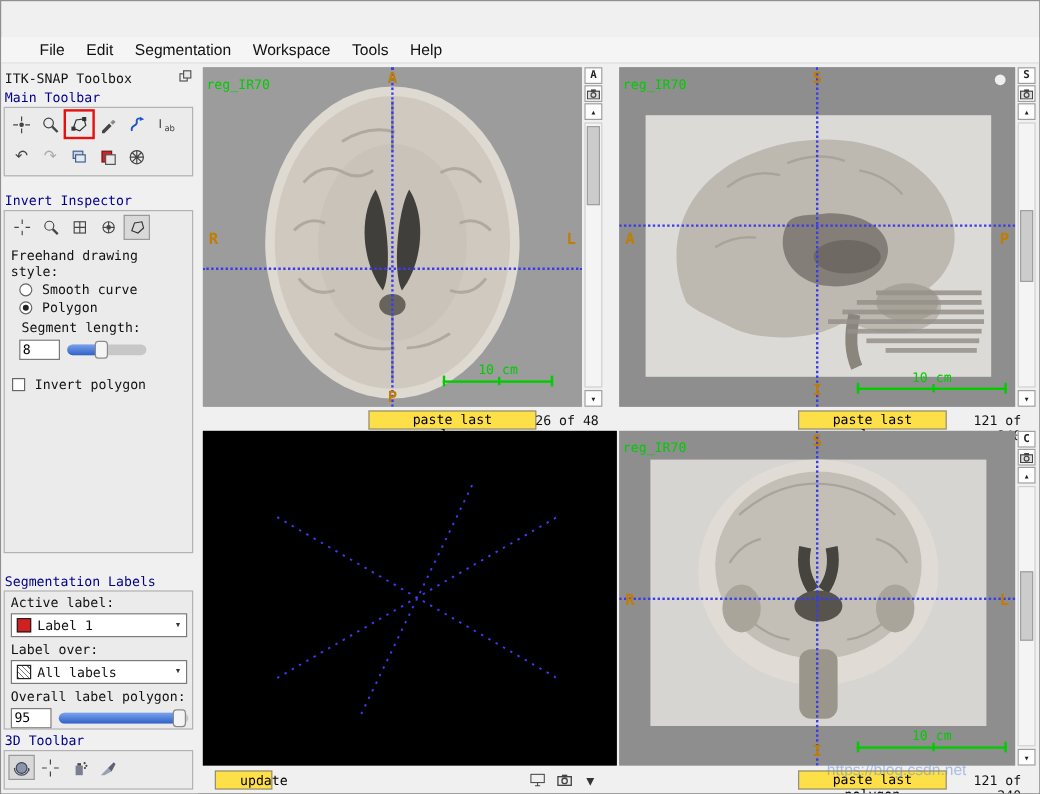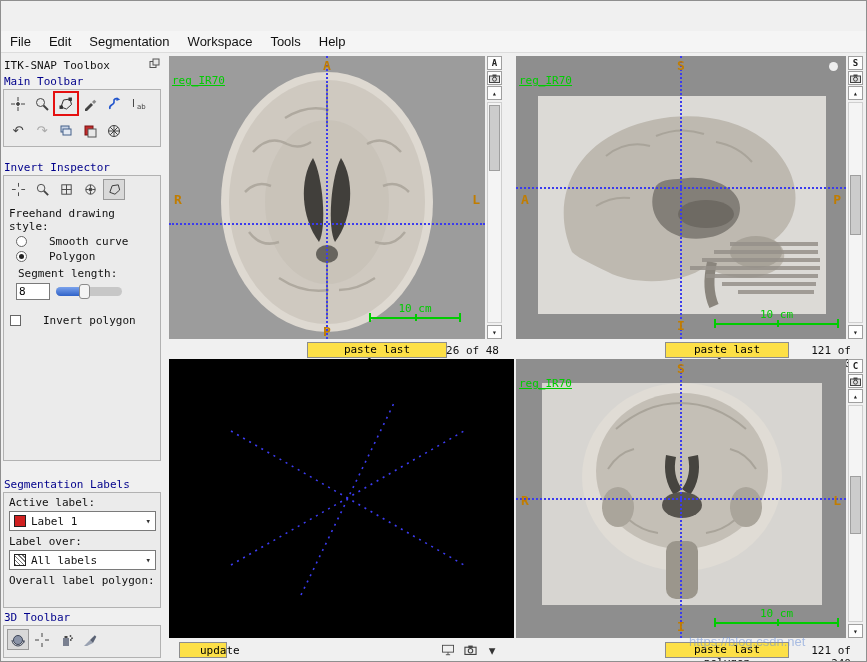--- a/index.html
+++ b/index.html
@@ -12,55 +12,55 @@
   .titlebar .logo{margin:0 6px 0 8px;}
   .titlebar .title{font-family:"Liberation Sans",sans-serif;font-size:12px;color:#222;}
   .wincontrols{margin-left:auto;display:flex;height:30px;}
   .winbtn{width:42px;height:30px;display:flex;align-items:center;justify-content:center;color:#333;font-family:"DejaVu Sans",sans-serif;}
   .minbar{width:10px;height:1px;background:#333;}
   .maxbox{width:9px;height:9px;border:1px solid #333;}
   .closex{font-size:14px;line-height:1;}
 
   
   .menubar{position:absolute;left:0;top:30px;right:0;height:22px;background:#f5f5f5;display:flex;align-items:center;
-           font-family:"Liberation Sans",sans-serif;font-size:13px;border-bottom:1px solid #dcdcdc;}
+           font-family:"Liberation Sans",sans-serif;font-size:13px;border-bottom:1px solid #dcdcdc;padding-left:23px;}
   .menubar span{padding:2px 9px;}
 
   
   .toolbox{position:absolute;left:0;top:52px;width:164px;height:610px;background:#f0f0f0;}
   .tb-head{position:absolute;top:1px;left:0;right:2px;display:flex;justify-content:space-between;align-items:center;padding:4px 3px;}
   .sec-h{position:absolute;left:3px;color:#00008b;font-weight:normal;}
   .grp{position:absolute;left:2px;right:4px;border:1px solid #b2b2b2;background:#ebebeb;}
   .toolrow{display:flex;gap:2px;padding:3px 3px;}
   .tool{width:22px;height:21px;padding:0;border:1px solid transparent;background:transparent;display:flex;align-items:center;justify-content:center;
         font-family:"DejaVu Sans",sans-serif;font-size:13px;color:#444;}
   .tool.active{background:#d9d9d9;border:1px solid #9a9a9a;}
   .tool.hl{outline:2px solid #e51010;outline-offset:0px;}
   .tool.dim{color:#aaa;}
   .lab{margin:4px 0 2px 5px;}
   .indent{margin-left:14px;}
-  .radio-row{display:flex;align-items:center;gap:22px;margin:2px 0 2px 12px;}
+  .radio-row{display:flex;align-items:center;gap:8px;margin:2px 0 2px 12px;}
   .radio{width:11px;height:11px;border-radius:50%;border:1px solid #666;background:#fff;position:relative;flex:0 0 auto;}
   .radio.checked::after{content:"";position:absolute;left:2px;top:2px;width:5px;height:5px;border-radius:50%;background:#222;}
   .checkbox{width:11px;height:11px;border:1px solid #666;background:#fff;flex:0 0 auto;}
   .ctl-row{display:flex;align-items:center;gap:6px;margin:3px 0 2px 12px;}
   .num{width:34px;height:17px;border:1px solid #7a7a7a;font:11px "DejaVu Sans Mono",monospace;padding:0 2px;}
   .hslider{position:relative;height:9px;border-radius:5px;background:#c7c7c7;}
   .hslider .fill{position:absolute;left:0;top:0;bottom:0;border-radius:5px;background:linear-gradient(#7aa2ec,#2f62c8);}
   .hthumb{position:absolute;top:-3px;width:11px;height:15px;border-radius:3px;background:#f4f4f4;border:1px solid #8a8a8a;}
   .dropdown{display:flex;align-items:center;gap:5px;height:20px;margin:1px 4px 2px 5px;border:1px solid #7a7a7a;background:#fff;padding:0 4px;}
   .dropdown .dd-arrow{margin-left:auto;font-size:9px;color:#333;}
   .swatch{width:12px;height:12px;border:1px solid #222;flex:0 0 auto;}
   .swatch.red{background:#d02020;}
   .swatch.hatch{background:repeating-linear-gradient(45deg,#777 0 1px,#fff 1px 3px);}
 
   
   .panel{position:absolute;overflow:hidden;background:#919191;}
   .panel .art{position:absolute;left:0;top:0;width:100%;height:100%;}
-  .layerlabel{position:absolute;left:3px;top:18px;color:#00cc00;font:11px "DejaVu Sans Mono",monospace;z-index:5;text-decoration:underline;}
+  .layerlabel{position:absolute;left:3px;top:8px;color:#00cc00;font:11px "DejaVu Sans Mono",monospace;z-index:5;}
   .ol{position:absolute;color:#c17d00;font:bold 13px "DejaVu Sans Mono",monospace;z-index:5;}
   .ol.t{left:50%;top:2px;transform:translateX(-50%);}
   .ol.l{left:5px;top:48%;}
   .ol.r{right:5px;top:48%;}
   .ol.b{left:50%;bottom:0px;transform:translateX(-50%);}
   .ch-v{position:absolute;top:0;bottom:0;width:0;border-left:2px dotted #3b3bee;z-index:4;}
   .ch-h{position:absolute;left:0;right:0;height:0;border-top:2px dotted #3b3bee;z-index:4;}
   .scale{position:absolute;text-align:center;color:#00cc00;font:11px "DejaVu Sans Mono",monospace;z-index:5;}
   .scale .bar{position:relative;height:2px;background:#00cc00;margin-top:2px;}
   .scale .bar::before,.scale .bar::after{content:"";position:absolute;top:-4px;width:2px;height:9px;background:#00cc00;}
@@ -235,20 +235,27 @@
         <span>Label 1</span>
         <span class="dd-arrow">▾</span>
       </div>
       <div class="lab">Label over:</div>
       <div class="dropdown">
         <span class="swatch hatch"></span>
         <span>All labels</span>
         <span class="dd-arrow">▾</span>
       </div>
       <div class="lab">Overall label polygon:</div>
+      <div class="ctl-row" style="margin-left:5px">
+        <input class="num" value="95" style="">
+        <div class="hslider" style="width:108px">
+          <div class="fill" style="width:100px"></div>
+          <div class="hthumb" style="left:95px"></div>
+        </div>
+      </div>
     </div>
 
     <div class="sec-h" style="top:558px">3D Toolbar</div>
     <div class="grp" style="top:572px;height:33px">
       <div class="toolrow">
         <button class="tool active">
           <svg width="16" height="16" viewBox="0 0 16 16" fill="none">
               <circle cx="8" cy="8" r="4.5" fill="#8b94a8" stroke="#3c4456"></circle>
               <path d="M2 8a6 6 0 0 0 12 0" stroke="#3c4456"></path>
               <path d="M13.2 9.5l1.6-.4-.6 1.8z" fill="#3c4456"></path>

